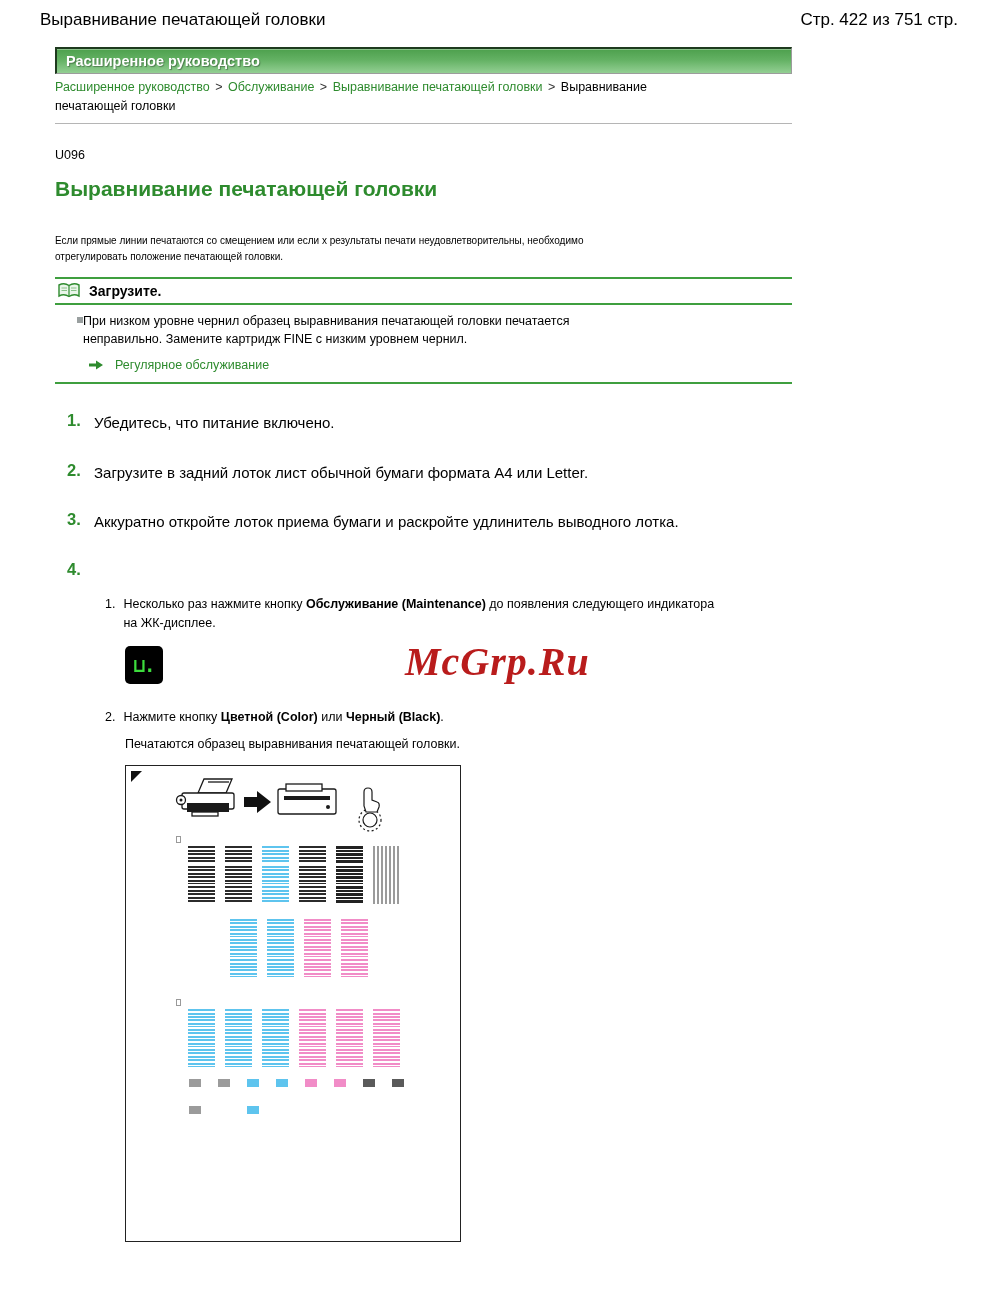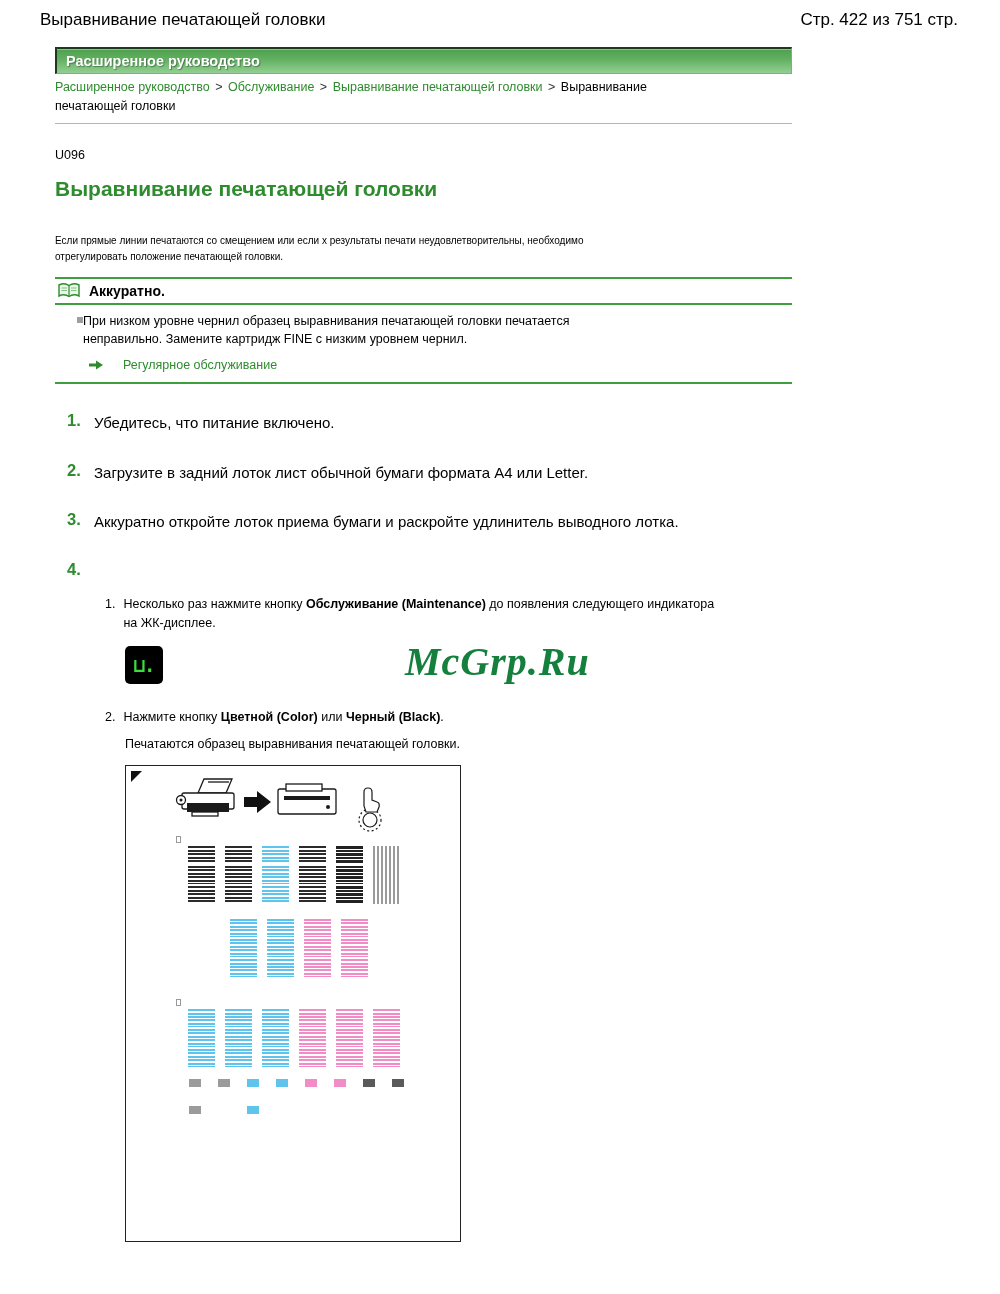--- a/index.html
+++ b/index.html
@@ -35,41 +35,41 @@
 
   .intro { margin:32px 0 0; font-size:10px; line-height:1.6; max-width:560px; }
 
   .note { margin-top:12px; }
   .note-top, .note-mid, .note-bottom { border-top:2px solid #3f9f3f; }
   .note-head { display:flex; align-items:center; gap:8px; padding:4px 0 3px 2px; }
   .note-title { font-weight:bold; font-size:14px; }
   .note-body { padding:7px 0 7px 22px; font-size:12.5px; line-height:1.5; }
   .note-bullet { display:flex; gap:0; max-width:560px; }
   .bullet-square { width:6px; height:6px; background:#9aa0a0; margin-top:5px; flex:none; }
-  .note-link-row { display:flex; align-items:center; gap:20px; margin-top:7px; margin-left:12px; }
+  .note-link-row { display:flex; align-items:center; gap:12px; margin-top:7px; margin-left:12px; }
   .note-link { color:#2e8b2e; font-size:12.5px; cursor:pointer; text-decoration:none; }
 
   .step { display:flex; margin-top:27px; }
   .step-num { color:#2e8b2e; font-weight:bold; font-size:16.5px; width:27px; flex:none; margin-left:12px; }
   .step-text { font-size:15px; line-height:1.45; max-width:600px; padding-top:1px; }
 
   .substeps { margin-left:50px; }
   .substep { display:flex; gap:8px; font-size:12.5px; line-height:1.55; margin-top:16px; max-width:620px; }
   .substep-num { flex:none; }
 
   .lcd-row { position:relative; margin:12px 0 0 20px; height:46px; }
   .lcd {
     width:38px; height:38px; background:#000; border-radius:5px;
     display:flex; align-items:center; justify-content:center;
   }
   .lcd-glyph { color:#3ddc3d; font-family:"DejaVu Sans Mono", monospace; font-size:19px; font-weight:bold; letter-spacing:-1px; }
   .watermark {
     position:absolute; left:280px; top:-8px;
     font-family:"Liberation Serif", serif; font-style:italic; font-weight:bold;
-    font-size:40px; color:#15803d; letter-spacing:1px; white-space:nowrap;
+    font-size:40px; color:#b91c1c; letter-spacing:1px; white-space:nowrap;
   }
 
   .result-line { margin:10px 0 0 70px; font-size:12.5px; }
 
   .sheet {
     position:relative; margin:14px 0 0 70px; width:336px; height:477px;
     border:1px solid #222; background:#fff;
   }
   .corner {
     position:absolute; top:5px; left:5px; width:0; height:0;
@@ -126,21 +126,21 @@
     <p class="intro">Если прямые линии печатаются со смещением или если x результаты печати неудовлетворительны, необходимо отрегулировать положение печатающей головки.</p>
 
     <div class="note">
       <div class="note-top"></div>
       <div class="note-head">
         <svg width="24" height="17" viewBox="0 0 24 17">
           <path d="M2 2 C5 0.5 9 0.5 12 2.5 C15 0.5 19 0.5 22 2 L22 13 C19 11.5 15 11.5 12 13.5 C9 11.5 5 11.5 2 13 Z" fill="#eaf6ea" stroke="#2e8b2e" stroke-width="1.4"></path>
           <line x1="12" y1="2.5" x2="12" y2="13.5" stroke="#2e8b2e" stroke-width="1.2"></line>
           <path d="M4.5 5 h5.5 M4.5 7.5 h5.5 M14 5 h5.5 M14 7.5 h5.5" stroke="#7fba7f" stroke-width="0.9" fill="none"></path>
         </svg>
-        <span class="note-title">Аккуратно.</span>
+        <span class="note-title">Загрузите.</span>
       </div>
       <div class="note-mid"></div>
       <div class="note-body">
         <div class="note-bullet">
           <span class="bullet-square"></span>
           <span>При низком уровне чернил образец выравнивания печатающей головки печатается неправильно. Замените картридж FINE с низким уровнем чернил.</span>
         </div>
         <div class="note-link-row">
           <svg width="14" height="10" viewBox="0 0 14 10">
             <path d="M0 3.5 h7 V0.5 L14 5 L7 9.5 V6.5 H0 Z" fill="#2e8b2e"></path>

